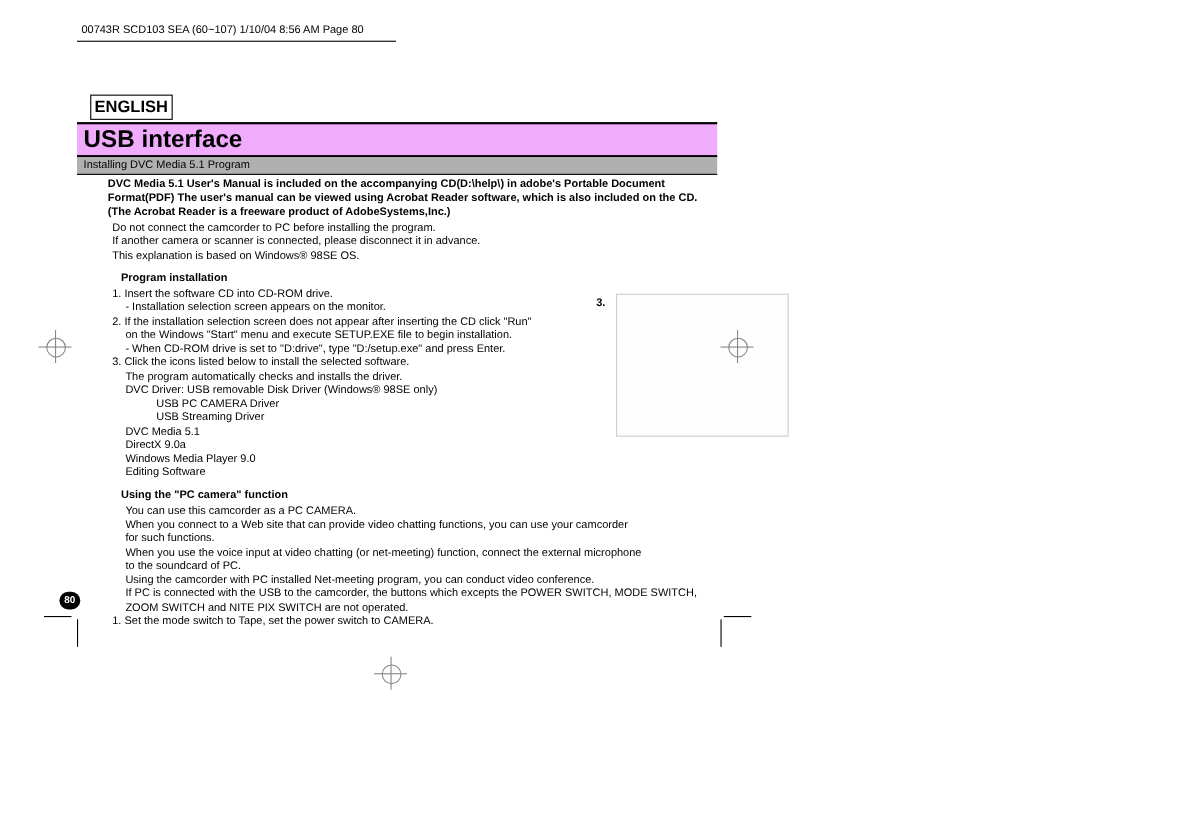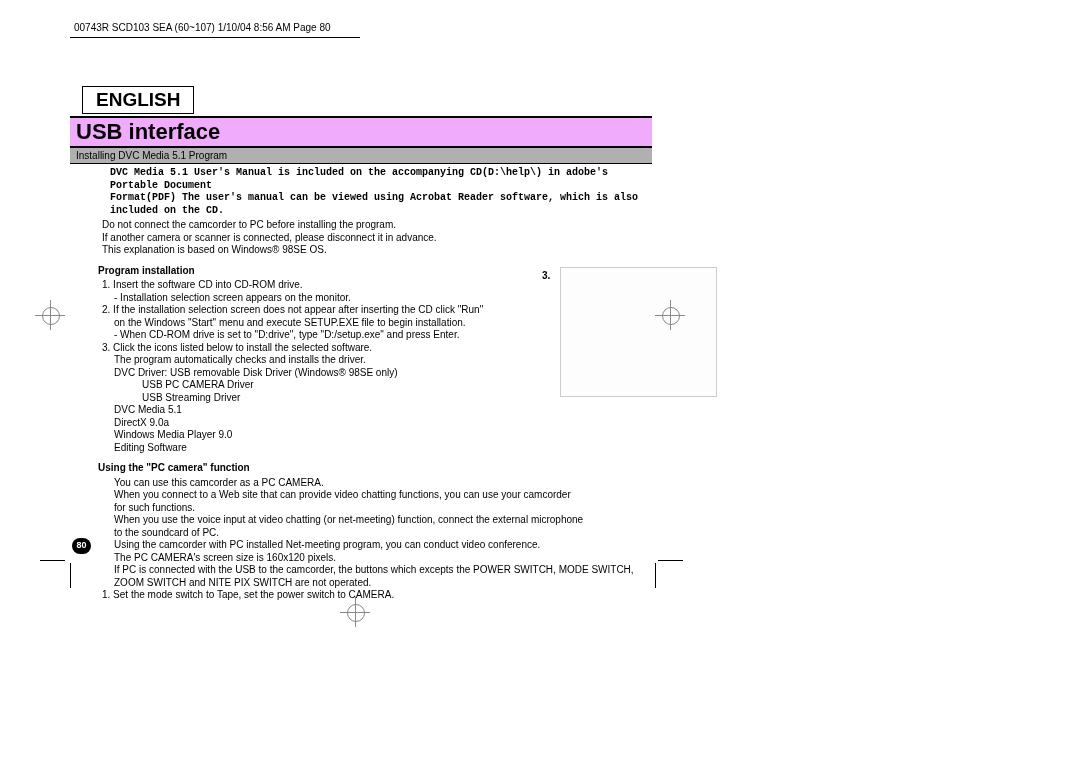--- a/index.html
+++ b/index.html
@@ -24,23 +24,23 @@
     padding: 2px 4px;
   }
   .header-rule {
     border-top: 1px solid #000;
     margin-top: 2px;
     width: 290px;
   }
   .lang-box {
     border: 1.5px solid #000;
     display: inline-block;
-    padding: 2px 13px;
-    font-weight: bold;
-    font-size: 19px;
+    padding: 2px 3px;
+    font-weight: bold;
+    font-size: 15px;
     margin-top: 48px;
     margin-left: 12px;
   }
   .title {
     font-size: 22px;
     font-weight: bold;
     border-top: 2px solid #000;
     border-bottom: 2px solid #000;
     background: #f0abfc;
     padding: 1px 6px;
@@ -54,46 +54,45 @@
     width: 570px;
     border-bottom: 1px solid #000;
   }
   .content {
     font-size: 10px;
     line-height: 1.25;
     margin-left: 20px;
     width: 560px;
   }
   .content .intro {
-    margin: 3px 0 2px 20px;
-    font-family: Liberation Mono, monospace;
+    margin: 3px 0 2px 8px;
   }
   .content .intro .b {
     font-weight: bold;
     display: block;
   }
   .content .plain {
     margin-left: 12px;
   }
   .section-label {
     font-weight: bold;
-    margin: 8px 0 2px 8px;
+    margin: 8px 0 2px 20px;
   }
   .ol-item {
     margin-left: 12px;
   }
   .sub-indent2 {
     margin-left: 24px;
   }
   .sub-indent3 {
     margin-left: 52px;
   }
   .page-num {
     position: absolute;
-    left: 72px;
+    left: 54px;
     top: 538px;
     width: 19px;
     height: 14px;
     background: #000;
     color: #fff;
     font-size: 9px;
     font-weight: bold;
     text-align: center;
     border-radius: 9px;
     padding-top: 2px;
@@ -159,20 +158,21 @@
 
   <div class="lang-box">ENGLISH</div>
 
   <div class="title">USB interface</div>
   <div class="subtitle-bar">Installing DVC Media 5.1 Program</div>
 
   <div class="content">
     <div class="intro">
       <span class="b">DVC Media 5.1 User's Manual is included on the accompanying CD(D:\help\) in adobe's Portable Document</span>
       <span class="b">Format(PDF) The user's manual can be viewed using Acrobat Reader software, which is also included on the CD.</span>
+      <span class="b">(The Acrobat Reader is a freeware product of AdobeSystems,Inc.)</span>
     </div>
     <div class="plain">Do not connect the camcorder to PC before installing the program.</div>
     <div class="plain">If another camera or scanner is connected, please disconnect it in advance.</div>
     <div class="plain">This explanation is based on Windows® 98SE OS.</div>
 
     <div class="section-label">Program installation</div>
     <div class="ol-item">1.  Insert the software CD into CD-ROM drive.</div>
     <div class="sub-indent2">-   Installation selection screen appears on the monitor.</div>
     <div class="ol-item">2.  If the installation selection screen does not appear after inserting the CD click "Run"</div>
     <div class="sub-indent2">on the Windows "Start" menu and execute SETUP.EXE file to begin installation.</div>
@@ -187,21 +187,20 @@
     <div class="sub-indent2">Windows Media Player 9.0</div>
     <div class="sub-indent2">Editing Software</div>
 
     <div class="section-label">Using the "PC camera" function</div>
     <div class="sub-indent2">You can use this camcorder as a PC CAMERA.</div>
     <div class="sub-indent2">When you connect to a Web site that can provide video chatting functions, you can use your camcorder</div>
     <div class="sub-indent2">for such functions.</div>
     <div class="sub-indent2">When you use the voice input at video chatting (or net-meeting) function, connect the external microphone</div>
     <div class="sub-indent2">to the soundcard of PC.</div>
     <div class="sub-indent2">Using the camcorder with PC installed Net-meeting program, you can conduct video conference.</div>
-    <div class="sub-indent2">The PC CAMERA's screen size is 160x120 pixels.</div>
     <div class="sub-indent2">If PC is connected with the USB to the camcorder, the buttons which excepts the POWER SWITCH, MODE SWITCH,</div>
     <div class="sub-indent2">ZOOM SWITCH and NITE PIX SWITCH are not operated.</div>
     <div class="ol-item">1.  Set the mode switch to Tape, set the power switch to CAMERA.</div>
   </div>
 
   <div class="image-label">3.</div>
   <div class="image-ph"></div>
 </div>
 
 <div class="page-num">80</div>

